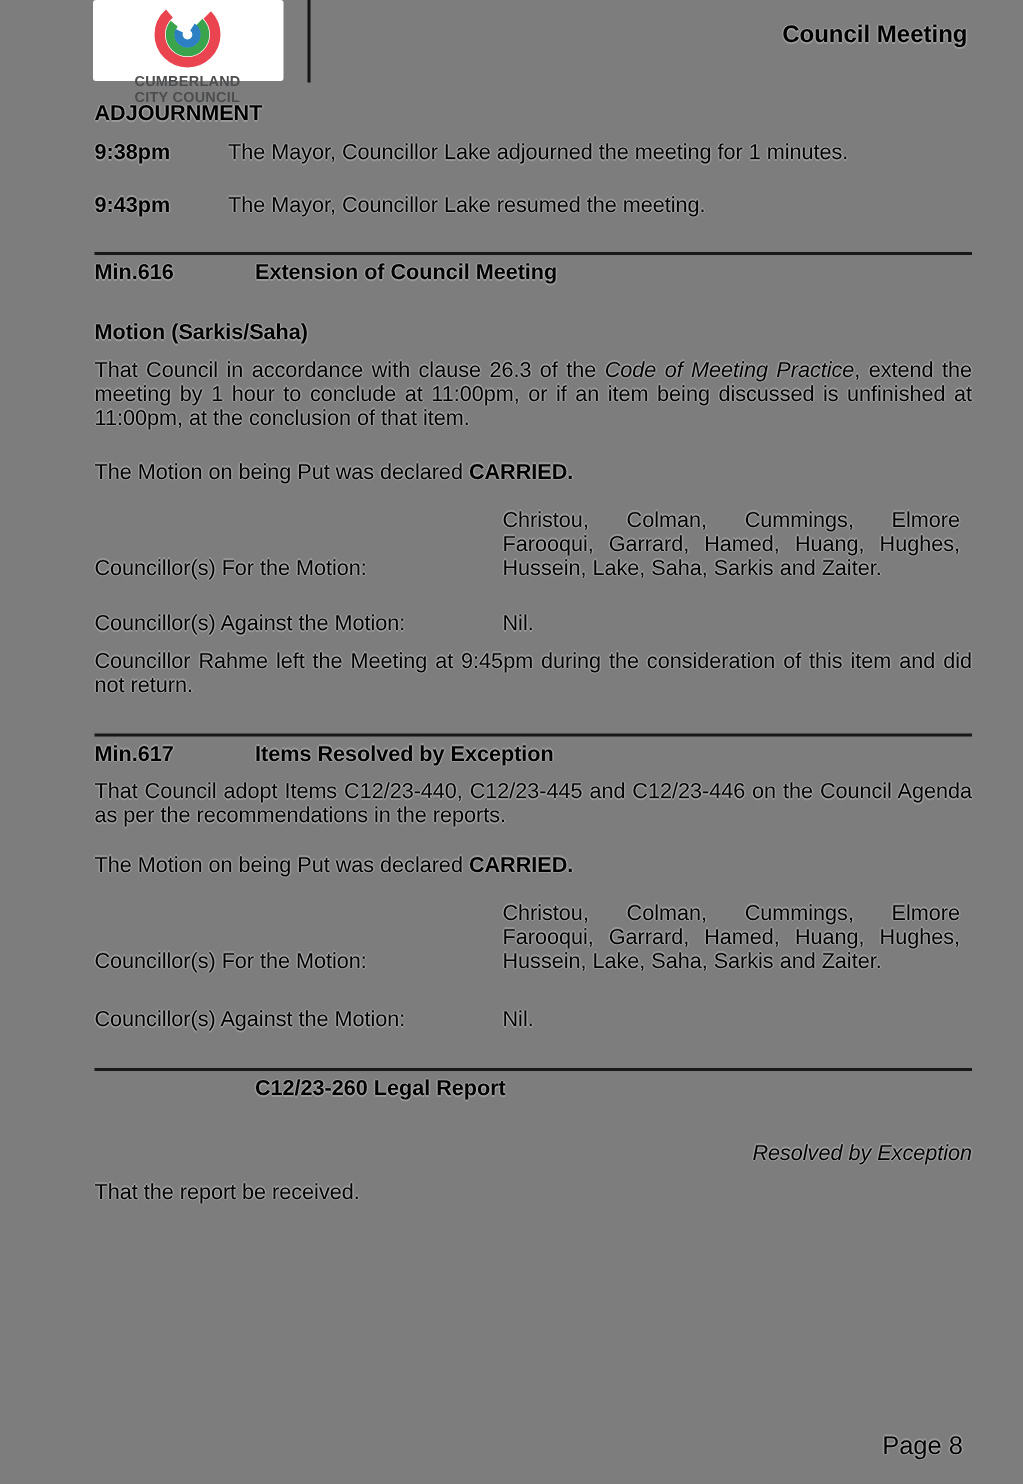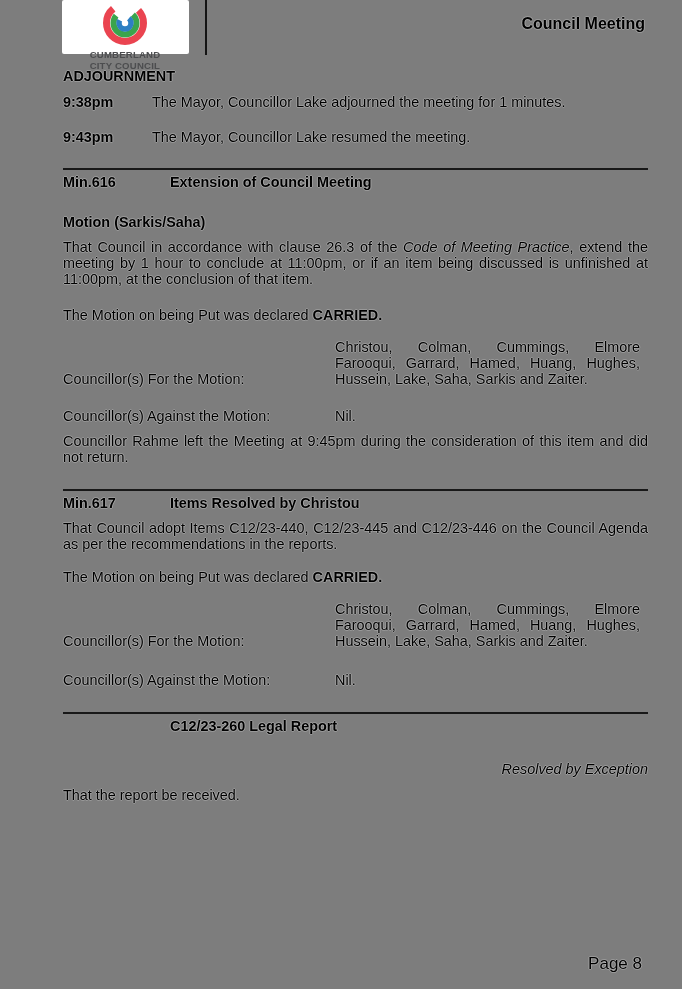--- a/index.html
+++ b/index.html
@@ -111,21 +111,21 @@
     <div class="c-row mt21">
       <span class="c-label">Councillor(s) Against the Motion:</span>
       <span>Nil.</span>
     </div>
 
     <div class="para mt9">Councillor Rahme left the Meeting at 9:45pm during the consideration of this item and did not return.</div>
 
     <div class="rule mt24"></div>
     <div class="min-row mt4">
       <span class="min-no">Min.617</span>
-      <span>Items Resolved by Christou</span>
+      <span>Items Resolved by Exception</span>
     </div>
 
 
     <div class="para mt9">That Council adopt Items C12/23-440, C12/23-445 and C12/23-446 on the Council Agenda as per the recommendations in the reports.</div>
 
     <div class="mt17"><span>The Motion on being Put was declared </span><span class="b">CARRIED.</span></div>
 
     <div class="c-row mt16">
       <span class="c-label">Councillor(s) For the Motion:</span>
       <span class="c-names">Christou, Colman, Cummings, Elmore Farooqui, Garrard, Hamed, Huang, Hughes, Hussein, Lake, Saha, Sarkis and Zaiter.</span>

